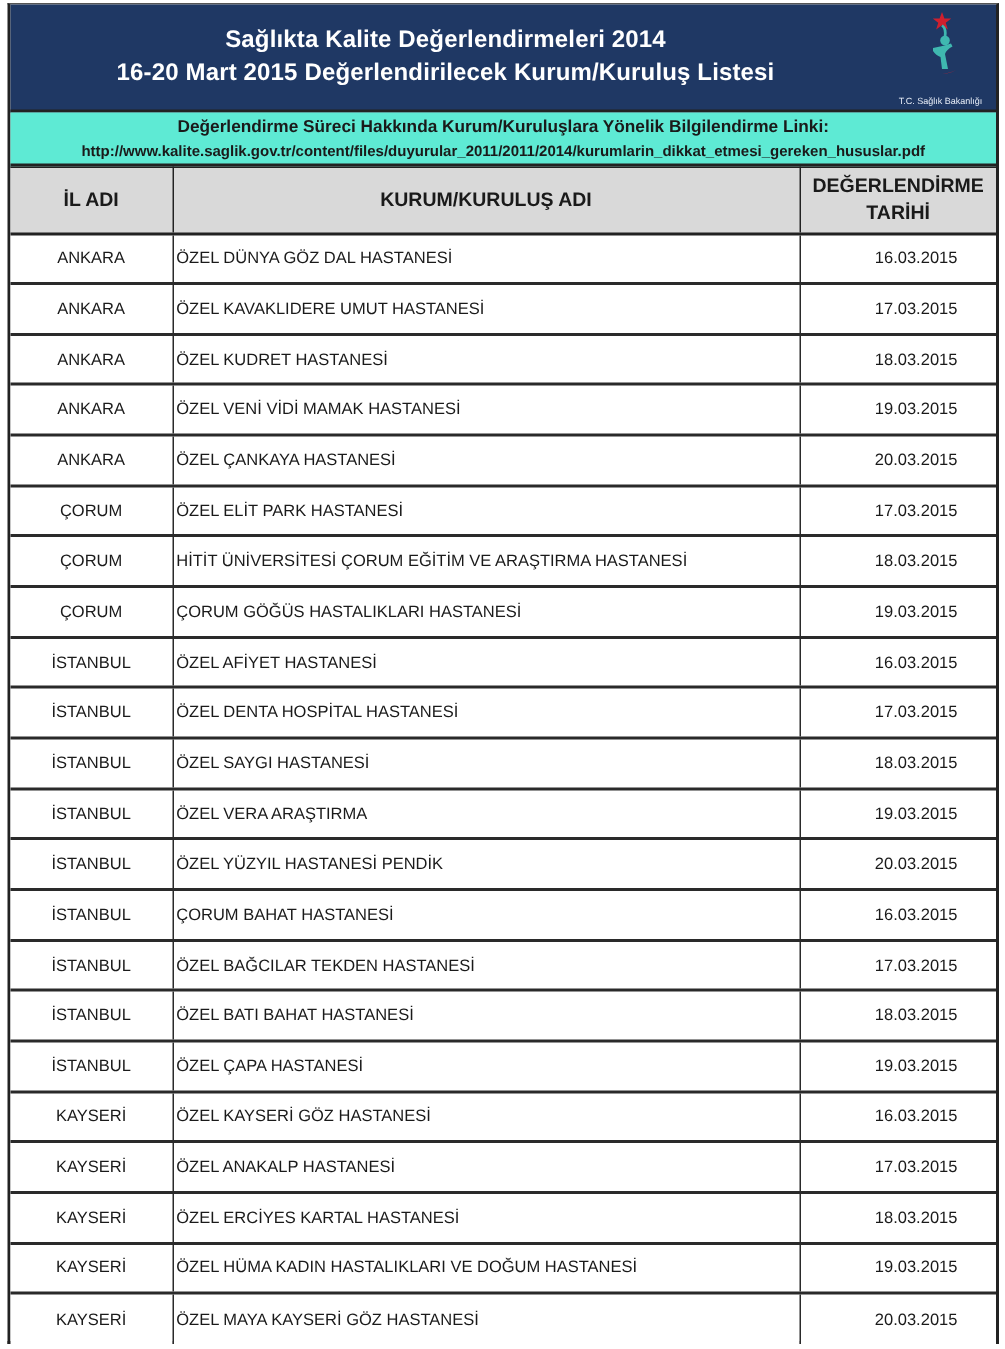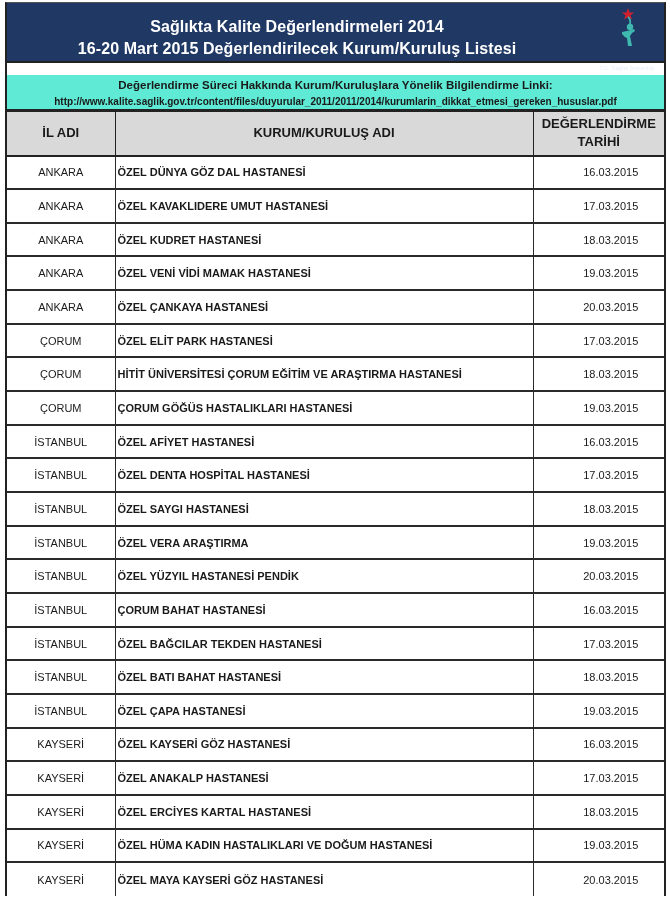--- a/index.html
+++ b/index.html
@@ -5,21 +5,21 @@
   * { box-sizing: border-box; margin: 0; padding: 0; }
   html, body { width: 670px; height: 899px; background: #ffffff; overflow: hidden; }
   body { font-family: "Liberation Sans", "DejaVu Sans", sans-serif; color: #1a1a1a; position: relative; }
 
   .sheet {
     position: absolute; left: 5px; top: 2px; width: 661px; height: 894px;
     border: 2px solid #222; border-top: 1px solid #555; border-left: 2px solid #222;
   }
 
   .banner {
-    position: absolute; left: 0; top: 0; width: 657px; height: 60px;
+    position: absolute; left: 0; top: 0; width: 657px; height: 72px;
     background: #1f3864;
     border-bottom: 2px solid #222;
   }
   .banner-title {
     position: absolute; left: 0; width: 580px; text-align: center;
     color: #ffffff; font-weight: bold; font-size: 16px; letter-spacing: 0.1px;
   }
   .banner-title.l1 { top: 15px; }
   .banner-title.l2 { top: 37px; }
 
@@ -56,21 +56,21 @@
   }
   table.grid th:first-child { border-left: none; }
   table.grid th:last-child { border-right: none; }
 
   table.grid td {
     height: 33.66px; font-size: 11px; color: #1a1a1a;
     border: 1px solid #2a2a2a; border-bottom: 2px solid #2a2a2a;
     background: #ffffff;
   }
   table.grid td:first-child { border-left: none; text-align: center; margin-top: 20px; }
-  table.grid td:nth-child(2) { text-align: left; padding-left: 2px; font-weight: bold; }
+  table.grid td:nth-child(2) { text-align: left; padding-left: 2px; }
   table.grid td:last-child { border-right: none; text-align: center; padding-left: 24px; }
   table.grid tr:last-child td { border-bottom: none; }
 </style>
 </head>
 <body>
 
 <div class="sheet">
 
   <div class="banner">
     <div class="banner-title l1">Sağlıkta Kalite Değerlendirmeleri 2014</div>

